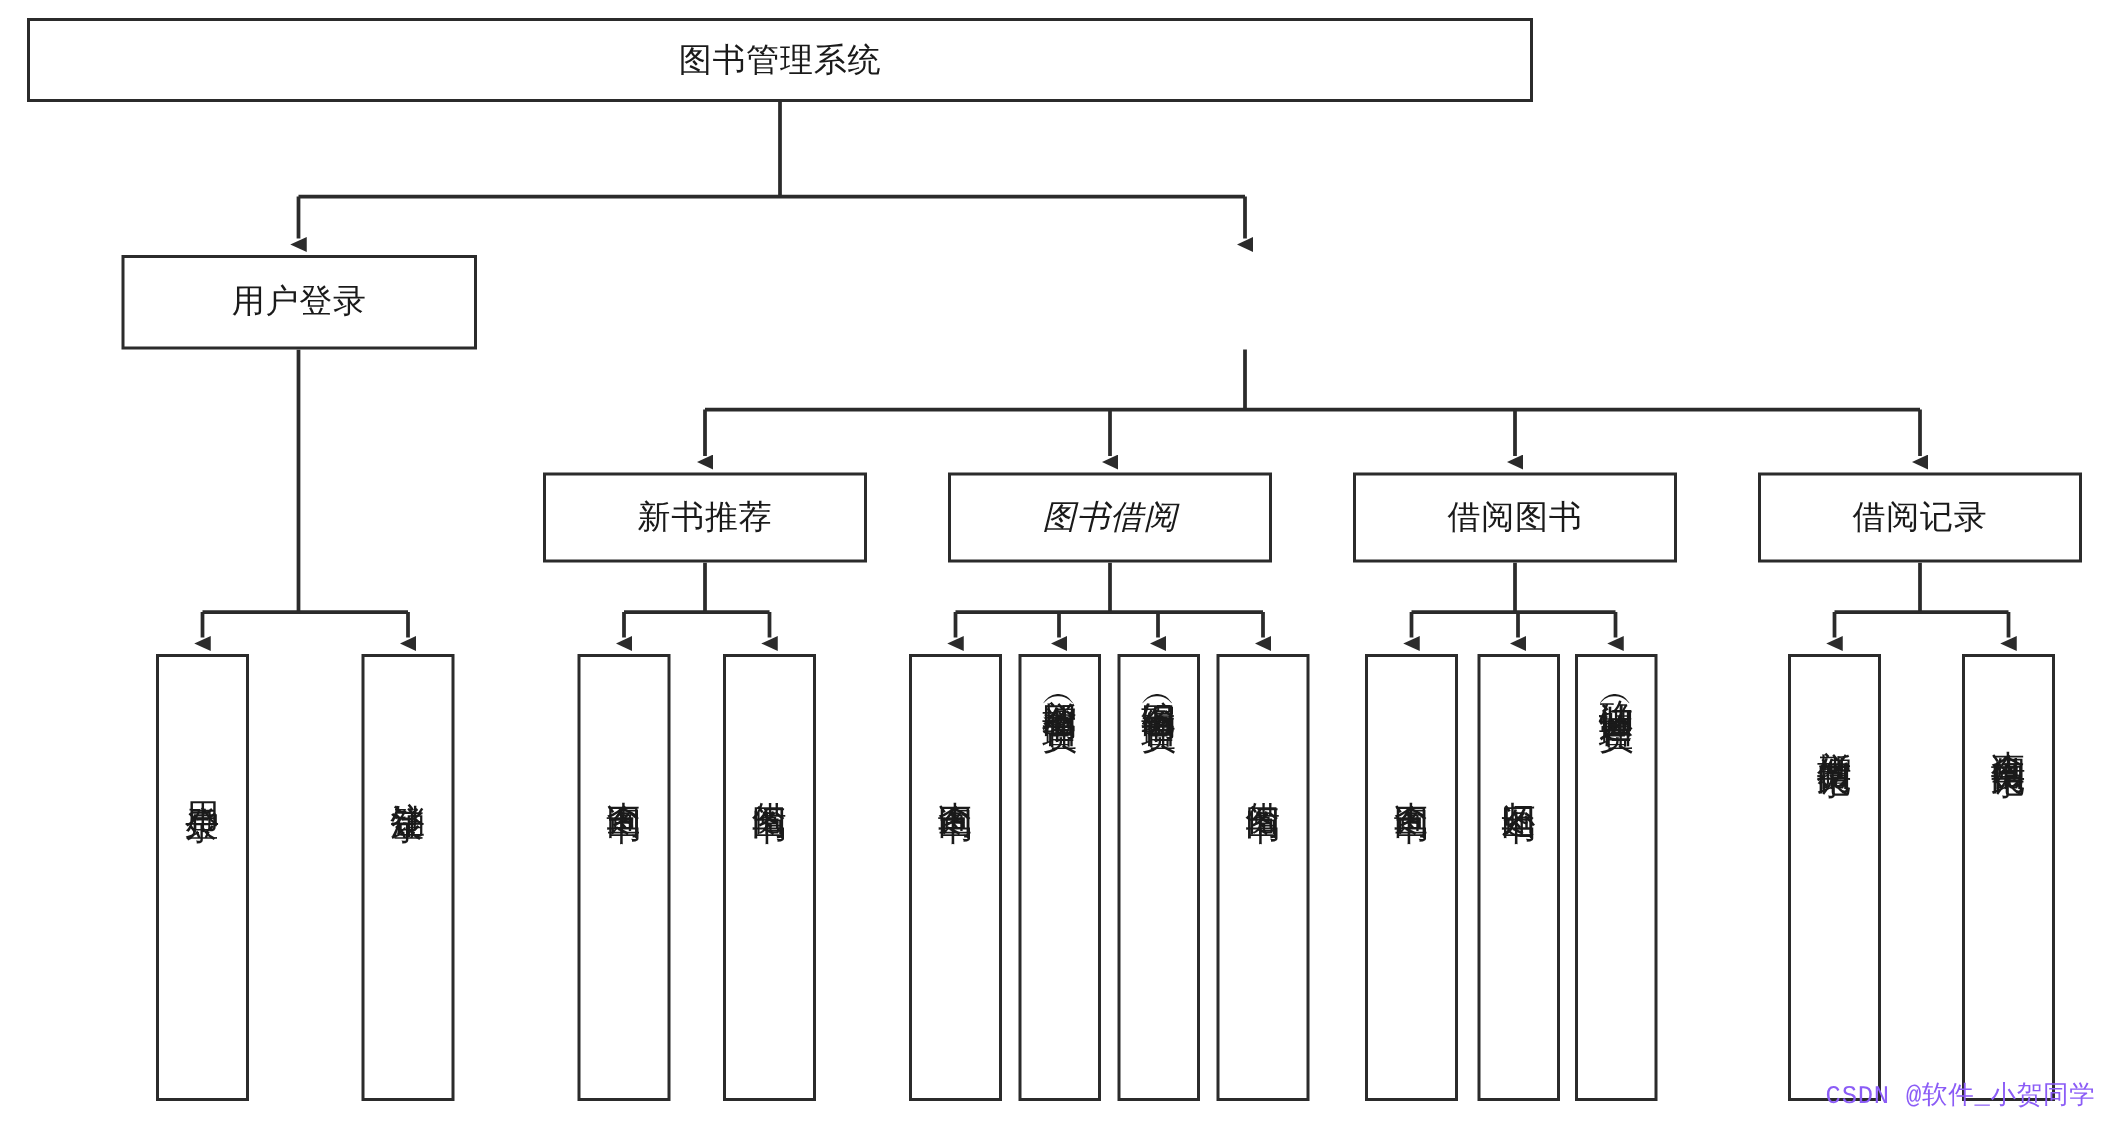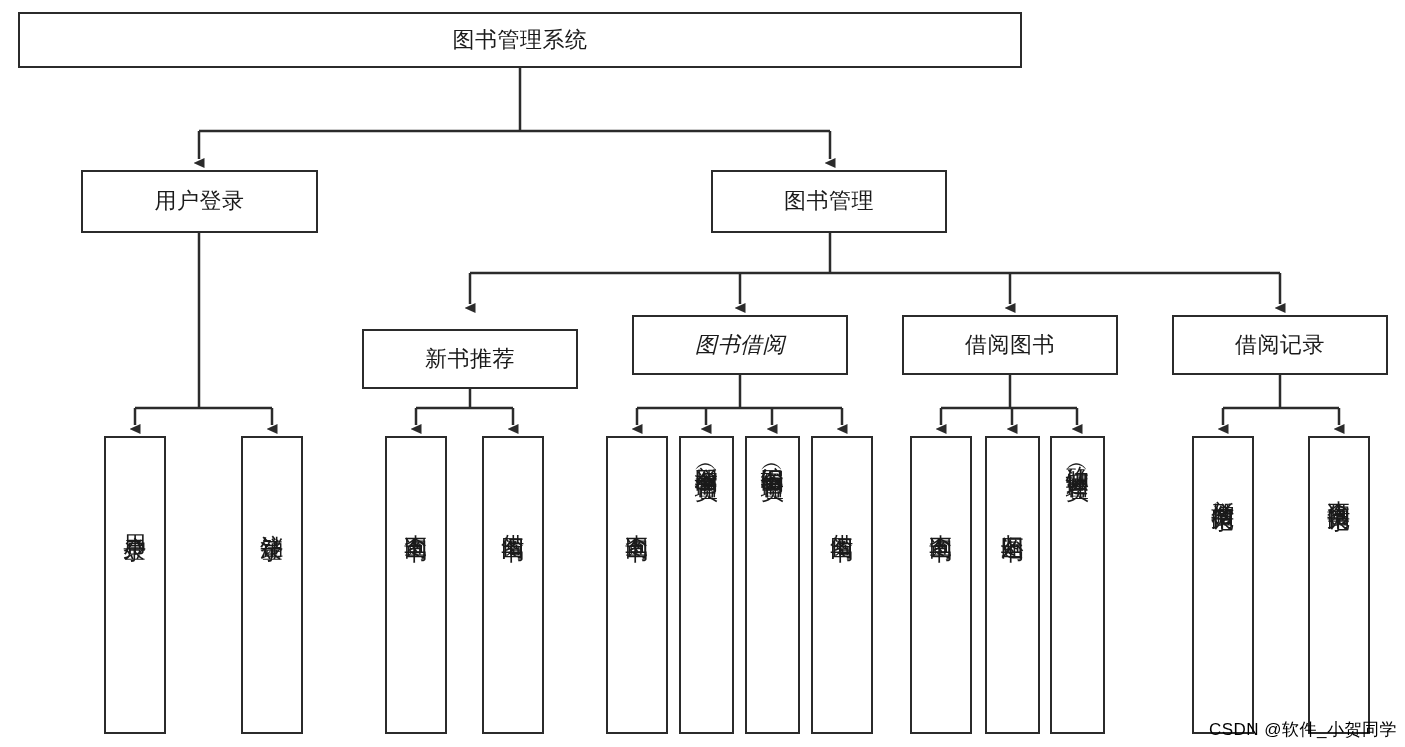--- a/index.html
+++ b/index.html
@@ -60,24 +60,25 @@
     line-height: 1.16;
     letter-spacing: 2px;
     white-space: normal;
     max-height: 270px;
   }
   #watermark {
     position: absolute;
     right: 8px;
     bottom: 6px;
     font-size: 17px;
-    color: #000000;
+    color: #8b5cf6;
     letter-spacing: 0.5px;
     white-space: nowrap;
     user-select: none;
+    font-family: Liberation Mono, monospace;
   }
 </style>
 </head>
 <body>
 
 <div id="canvas">
 
   <svg id="wires" viewBox="0 0 1405 747">
     <defs>
       <marker id="arrow" markerWidth="10" markerHeight="11" refX="1" refY="5.5" orient="auto" markerUnits="userSpaceOnUse">
@@ -128,25 +129,22 @@
     </g>
   </svg>
 
   <div class="node horiz root" style="left:18px; top:12px; width:1004px; height:56px;">
     <span class="lbl">图书管理系统</span>
   </div>
 
   <div class="node horiz" style="left:81px; top:170px; width:237px; height:63px;">
     <span class="lbl">用户登录</span>
   </div>
-  <div class="node horiz" style="left:711px; top:170px; width:236px; height:63px;">
-    <span class="lbl">图书管理</span>
-  </div>
 
-  <div class="node horiz" style="left:362px; top:315px; width:216px; height:60px;margin-top:14px;">
+  <div class="node horiz" style="left:362px; top:315px; width:216px; height:60px;">
     <span class="lbl">新书推荐</span>
   </div>
   <div class="node horiz" style="left:632px; top:315px; width:216px; height:60px;font-style:italic;">
     <span class="lbl">图书借阅</span>
   </div>
   <div class="node horiz" style="left:902px; top:315px; width:216px; height:60px;">
     <span class="lbl">借阅图书</span>
   </div>
   <div class="node horiz" style="left:1172px; top:315px; width:216px; height:60px;align-items:center;">
     <span class="lbl">借阅记录</span>

